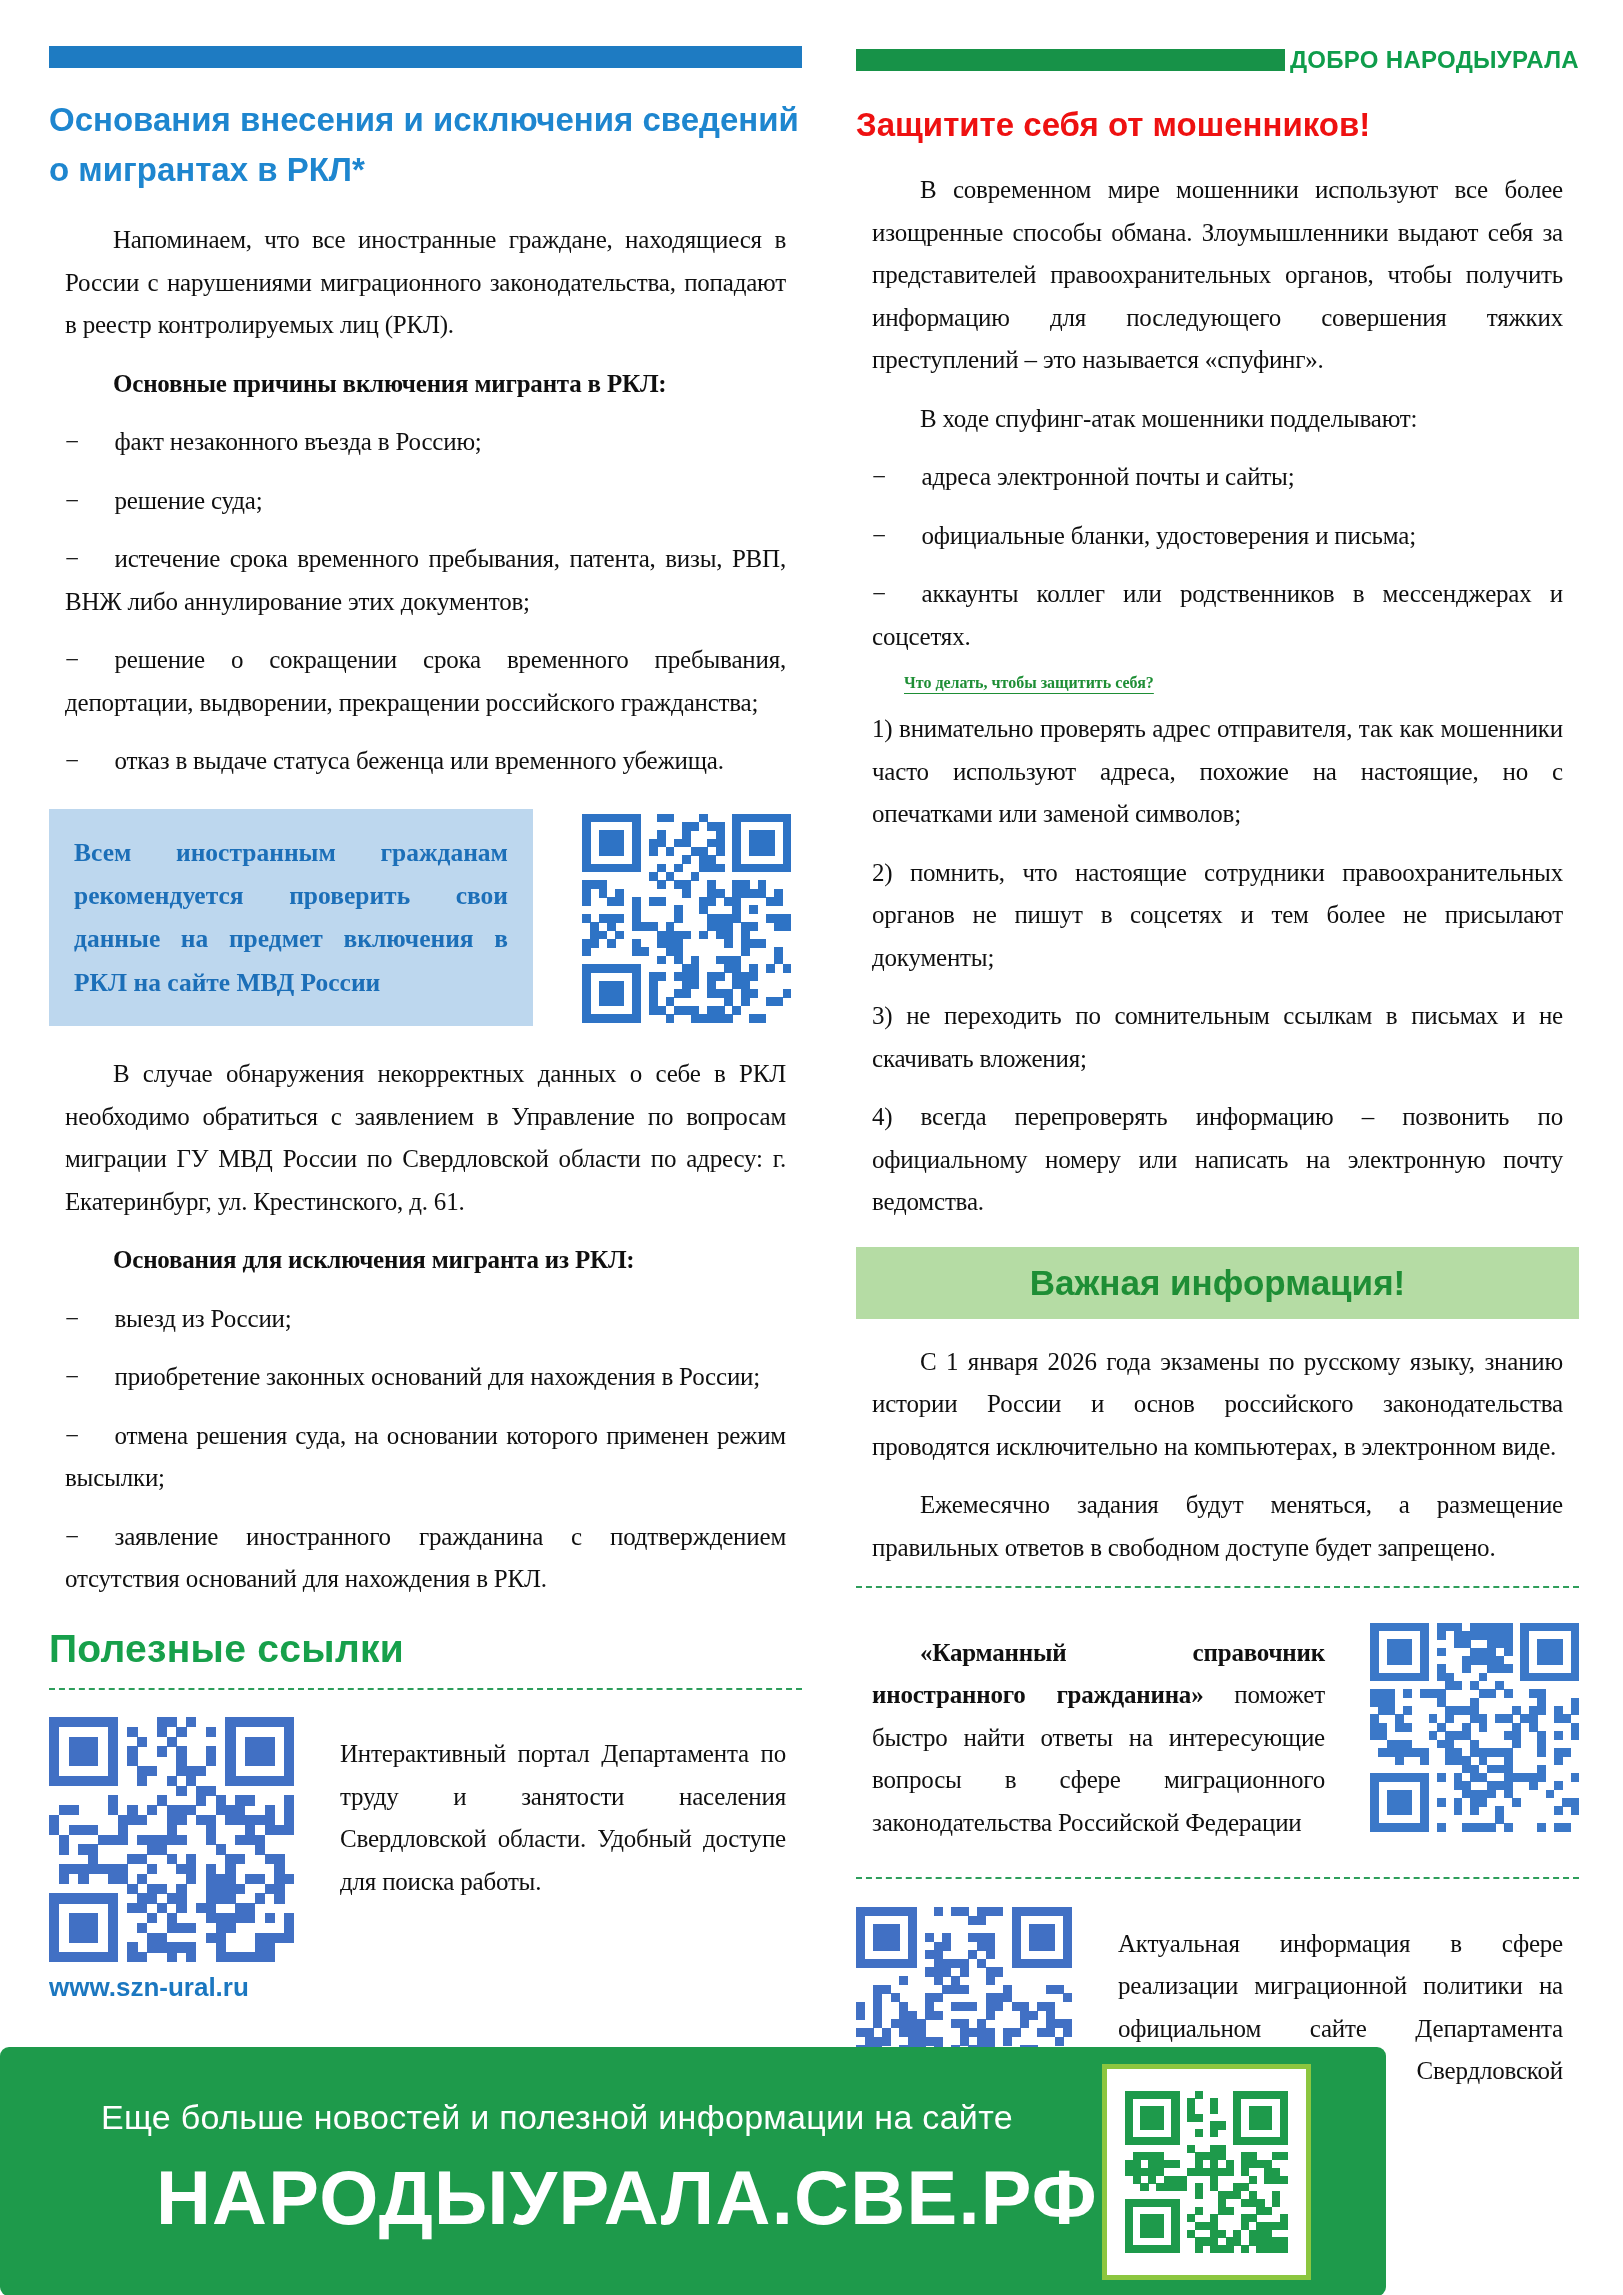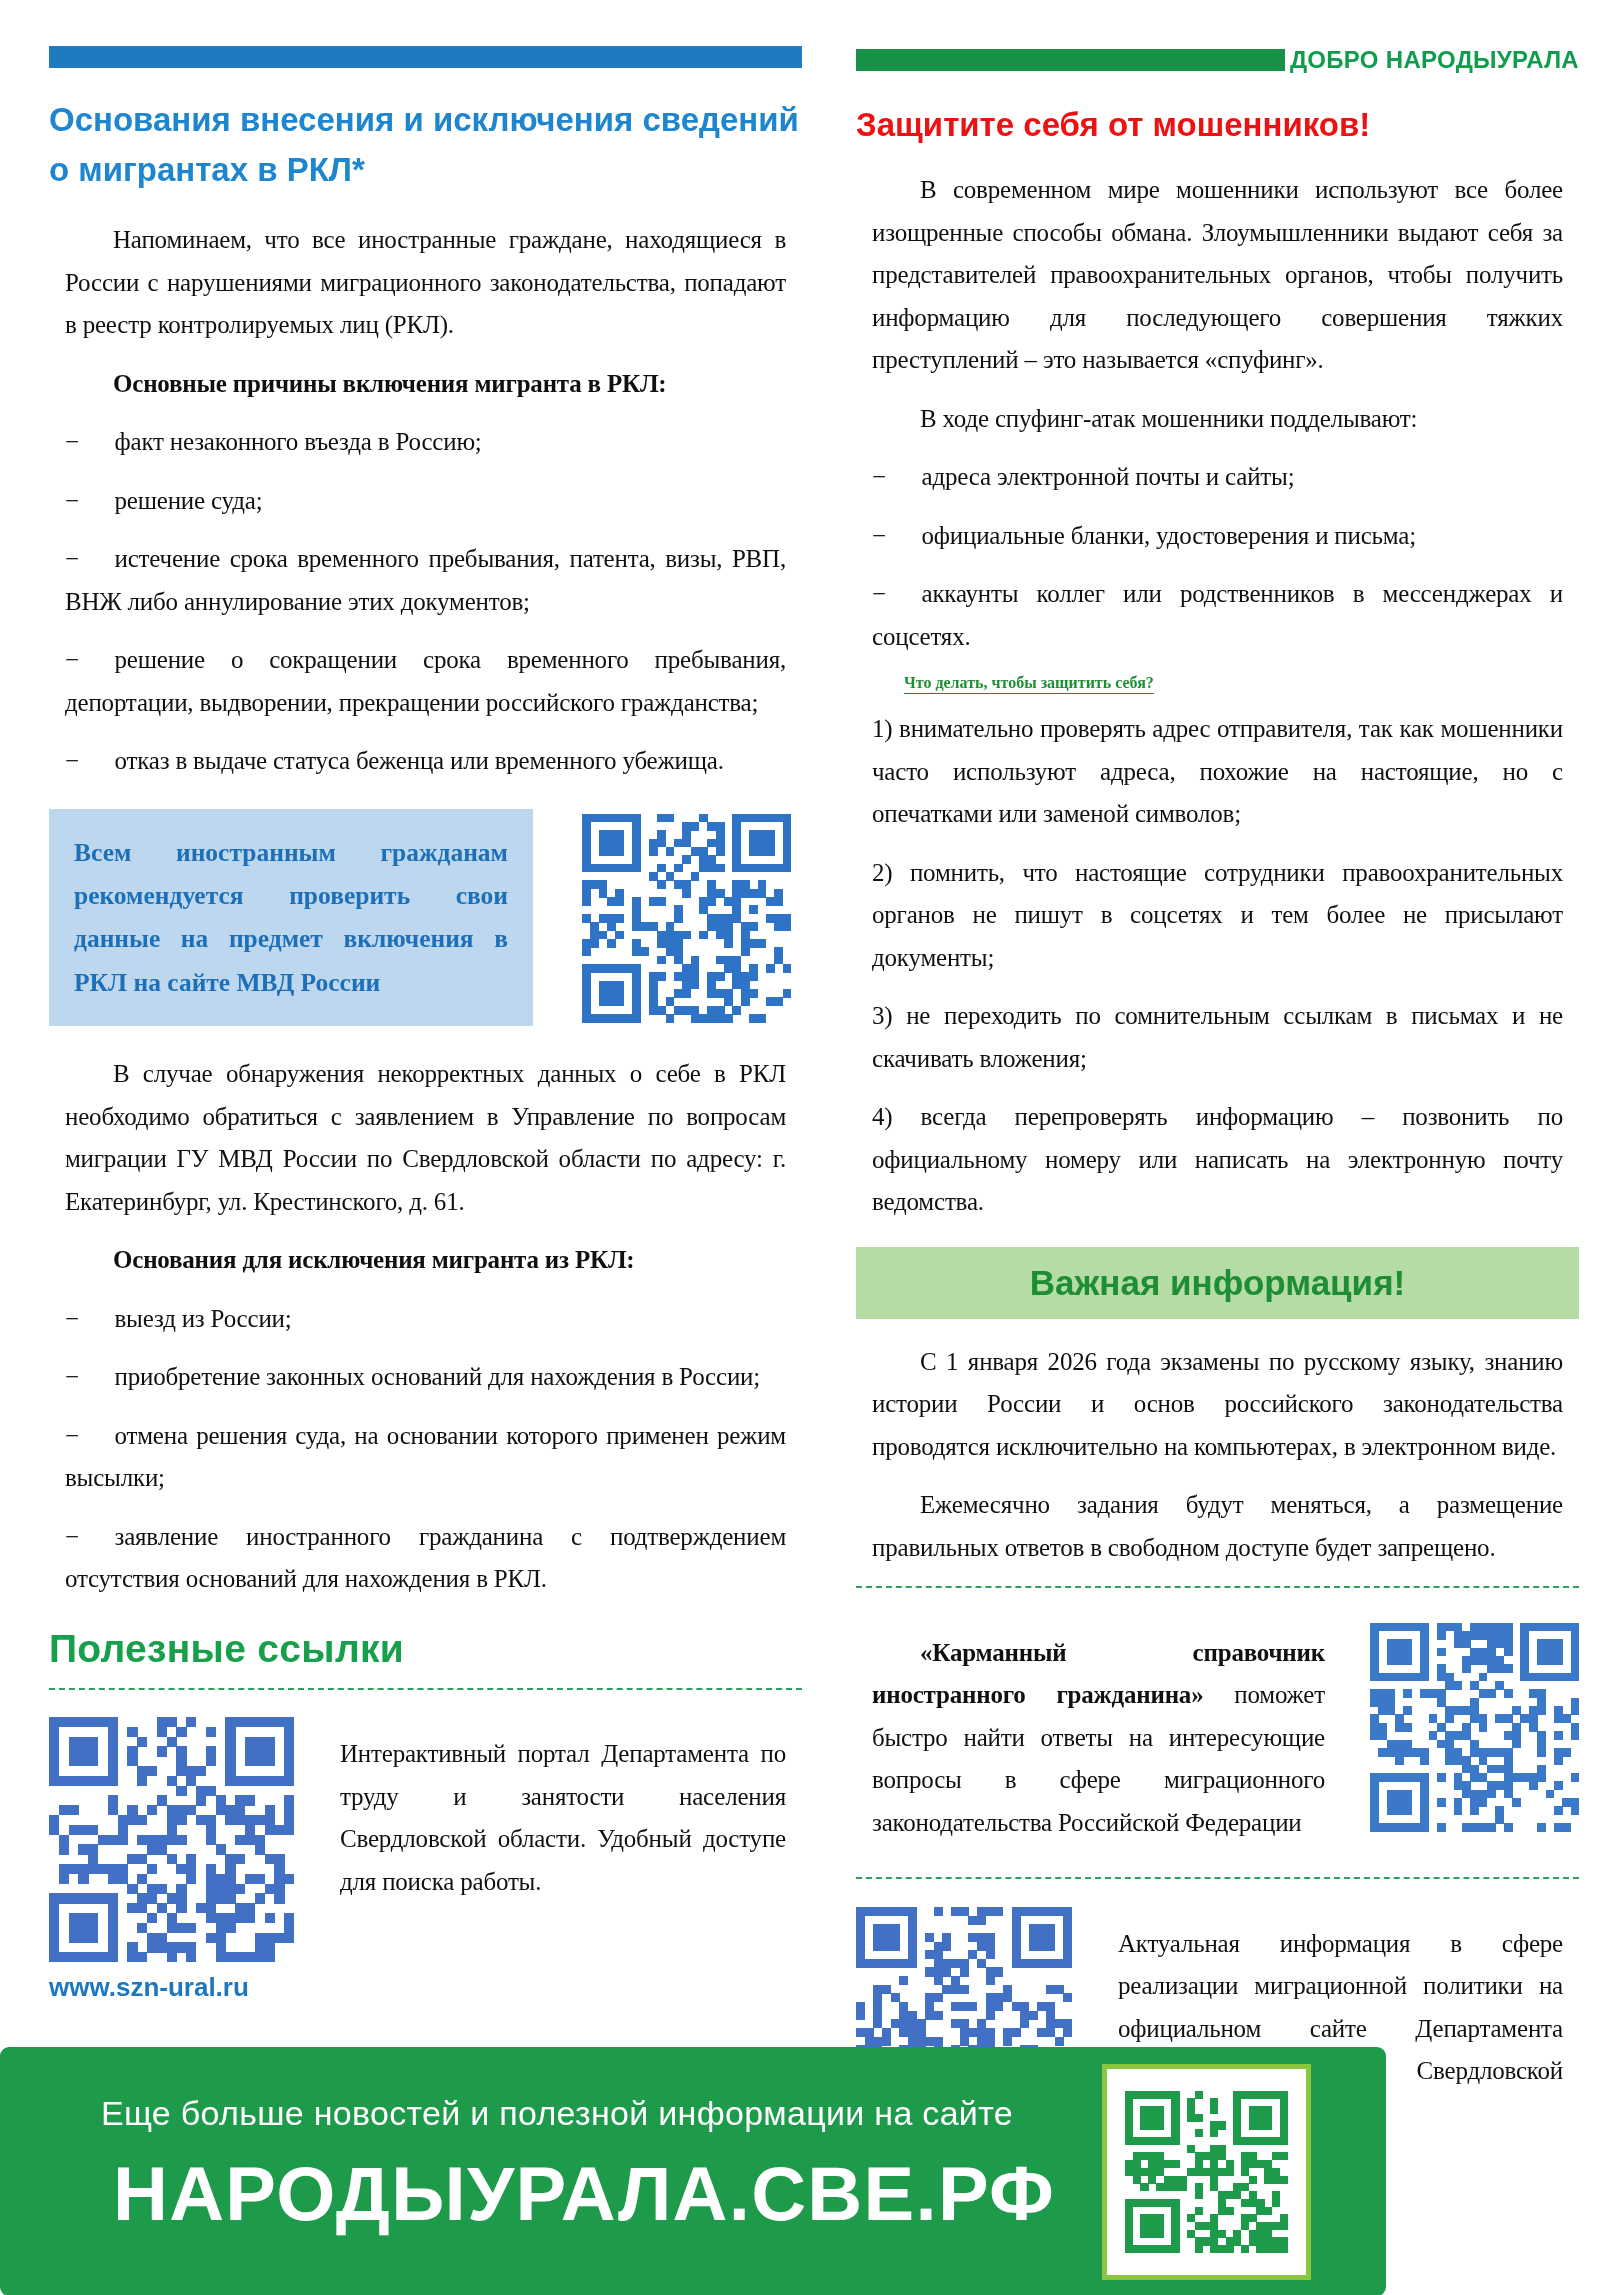--- a/index.html
+++ b/index.html
@@ -58,21 +58,21 @@
     font-size:35px;color:var(--dark_green_text,#1E8E35);}
 
   .handbook-row{display:flex;gap:29px;align-items:flex-start;margin:3.9px 0 5.2px;}
   .handbook-row .link-text{flex:1;}
 
   .footer{position:absolute;left:0;top:2047px;width:1386px;height:249px;
     box-sizing:border-box;background:var(--footer_green,#1E9A4B);
     display:flex;align-items:center;padding:0 75px 0 101px;border-radius:9px;}
   .footer-text{flex:1;color:#ffffff;font-family:"Liberation Sans",sans-serif;}
   .footer-line1{font-size:34px;font-weight:400;margin:0 0 17px;letter-spacing:0.3px;}
-  .footer-line2{font-size:76px;font-weight:800;margin:12px;letter-spacing:1.3px;}
+  .footer-line2{font-size:76px;font-weight:800;margin:4px;letter-spacing:1.3px;text-align:right;}
   .footer-qr{flex:0 0 auto;width:209px;height:216px;box-sizing:border-box;background:#ffffff;
     border:5.2px solid var(--footer_qr_border,#8CC63F);padding:18.3px;}
   .footer-qr svg{display:block;width:100%;height:100%;}
 </style>
 </head>
 <body>
 
 <div class="page">
 
   <div class="col col-left">

